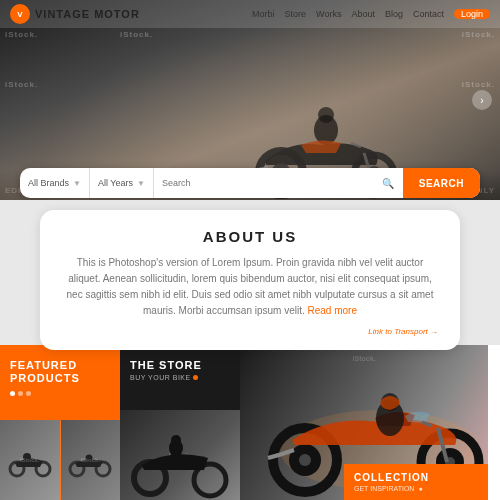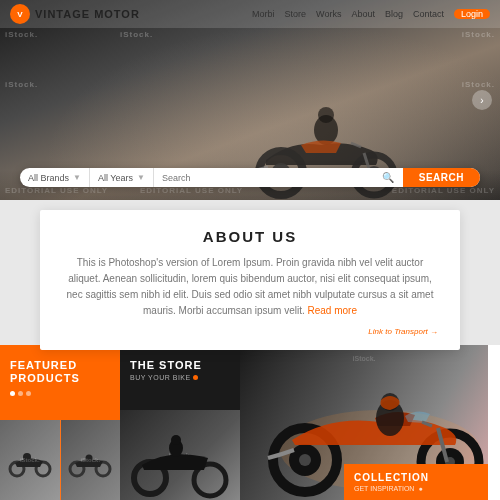--- a/index.html
+++ b/index.html
@@ -98,21 +98,21 @@
     }
 
     
     .search-bar {
       position: absolute;
       top: 168px;
       left: 20px;
       right: 20px;
       display: flex;
       gap: 0;
-      height: 19px;
+      height: 30px;
       background: #fff;
       border-radius: 10px;
       overflow: hidden;
       box-shadow: 0 2px 8px rgba(0,0,0,0.3);
     }
     .search-select {
       display: flex;
       align-items: center;
       padding: 0 8px;
       border-right: 1px solid #ddd;
@@ -154,21 +154,21 @@
       letter-spacing: 0.5px;
     }
 
     
     .about-section {
       position: absolute;
       top: 210px;
       left: 40px;
       right: 40px;
       background: #fff;
-      border-radius: 2px;
+      border-radius: 14px;
       padding: 18px 22px 14px;
       box-shadow: 0 2px 12px rgba(0,0,0,0.12);
       z-index: 5;
     }
     .about-title {
       text-align: center;
       font-size: 15px;
       font-weight: bold;
       color: #222;
       letter-spacing: 2px;

